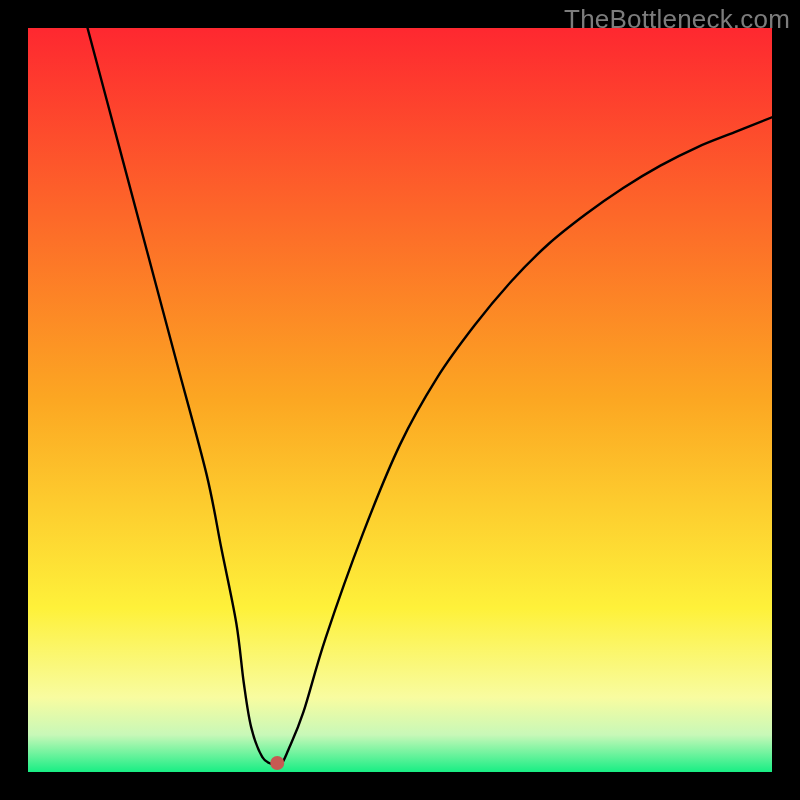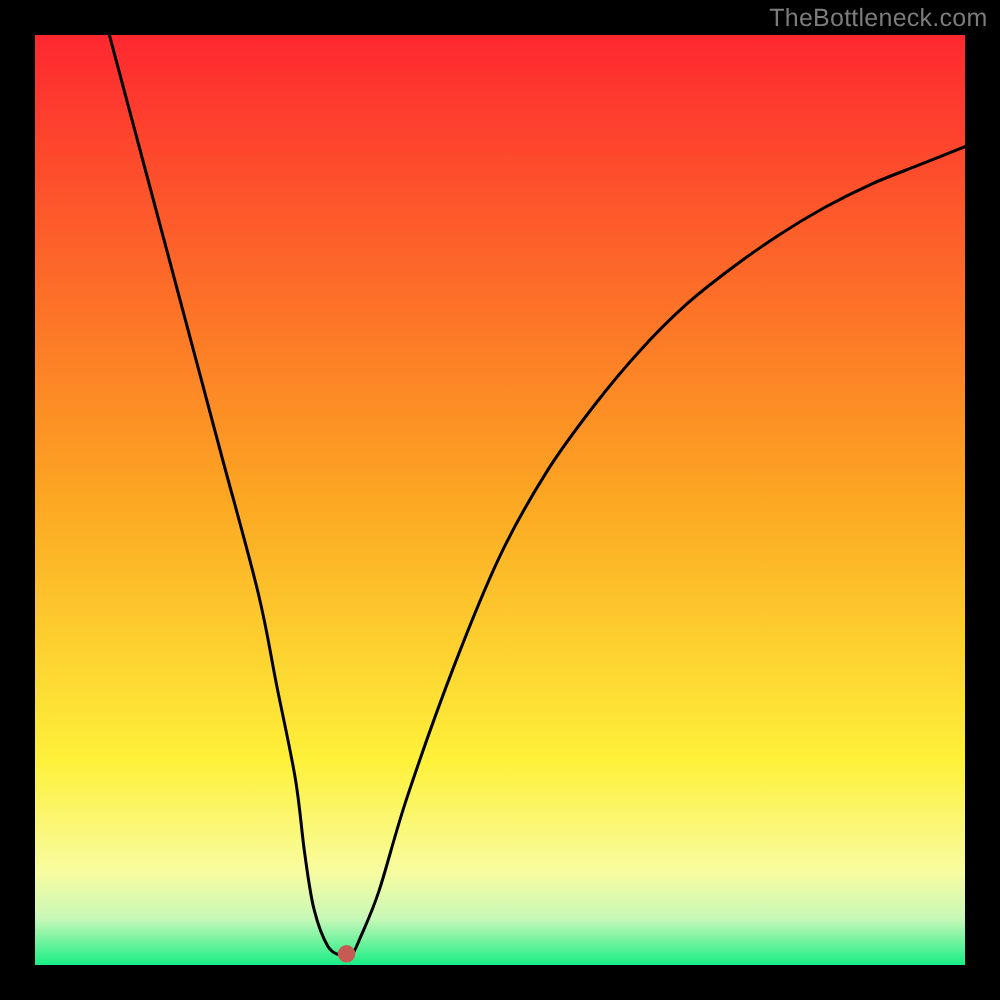--- a/index.html
+++ b/index.html
@@ -17,21 +17,21 @@
     top: 28px;
     width: 744px;
     height: 744px;
     background: #000;
   }
   .watermark {
     position: absolute;
     top: 4px;
     right: 10px;
     color: #7c7c7c;
-    font-size: 20px;
+    font-size: 26px;
     font-weight: 500;
     letter-spacing: 0.2px;
     z-index: 10;
     user-select: none;
   }
   svg {
     display: block;
   }
 </style>
 </head>

